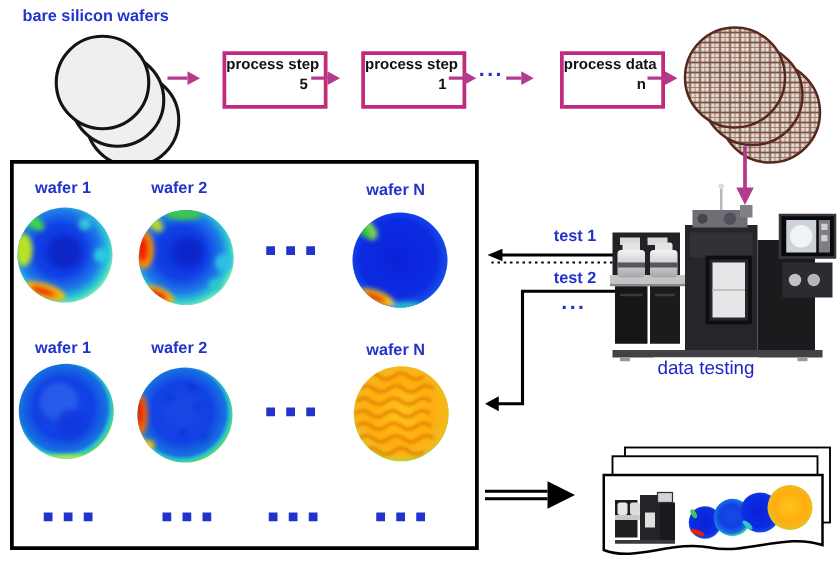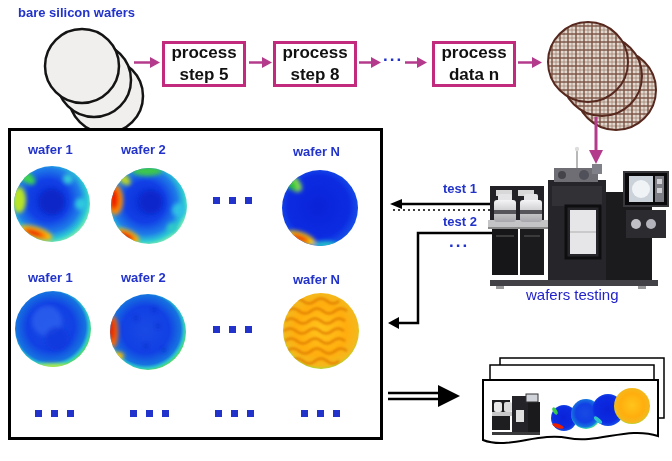--- a/index.html
+++ b/index.html
@@ -2,22 +2,22 @@
 <html><head>
 <meta charset="utf-8">
 <style>
   html,body{margin:0;padding:0;background:#fff;}
   .canvas{position:relative;width:672px;height:461px;background:#ffffff;overflow:hidden;
           font-family:"Liberation Sans",sans-serif;}
   .abs{position:absolute;}
   .lbl{position:absolute;font-weight:bold;color:#2233cc;font-size:13px;white-space:nowrap;}
   .dots-txt{position:absolute;font-weight:bold;color:#2233cc;font-size:17px;letter-spacing:2px;line-height:8px;}
   .pbox{position:absolute;width:78px;height:40px;border:3px solid #c22a7d;background:#fff;
-        color:#111;font-weight:bold;font-size:17px;text-align:center;
-        display:flex;flex-direction:column;justify-content:center;line-height:1.3;}
+        color:#111;font-weight:bold;font-size:12px;text-align:center;
+        display:flex;flex-direction:row;justify-content:center;line-height:1.3;margin-left:16px;}
   .bigbox{position:absolute;left:8px;top:128px;width:369px;height:306px;border:3px solid #000;background:#fff;}
   .sq-dots{position:absolute;display:flex;gap:9px;}
   .sq-dots i{width:7px;height:7px;background:#2233cc;display:block;}
   .wt-label{position:absolute;color:#2222cc;background:#fff;font-size:15px;padding:0 3px;white-space:nowrap;}
   svg{display:block;}
 </style>
 </head>
 <body>
 
 <div class="canvas">
@@ -96,21 +96,21 @@
     <span>step 5</span>
   </div>
 
   <svg class="abs" style="left:248px;top:56px;" width="25" height="13">
     <line x1="1" y1="6.5" x2="14" y2="6.5" stroke="#b43a8c" stroke-width="2.5"></line>
     <polygon points="14,1 24,6.5 14,12" fill="#b43a8c"></polygon>
   </svg>
 
   <div class="pbox" style="left:273px;top:41px;">
     <span>process</span>
-    <span>step 8</span>
+    <span>step 1</span>
   </div>
 
   <svg class="abs" style="left:358px;top:56px;" width="24" height="13">
     <line x1="1" y1="6.5" x2="13" y2="6.5" stroke="#b43a8c" stroke-width="2.5"></line>
     <polygon points="13,1 23,6.5 13,12" fill="#b43a8c"></polygon>
   </svg>
 
   <div class="dots-txt" style="left:383px;top:52px;">...</div>
 
   <svg class="abs" style="left:404px;top:56px;" width="24" height="13">
@@ -319,21 +319,21 @@
     <rect x="169" y="33" width="5" height="5" fill="#cfcfd4"></rect>
       <rect x="169" y="42" width="5" height="5" fill="#cfcfd4"></rect>
     <rect x="138" y="64" width="40" height="28" fill="#2c2c30"></rect>
     <circle cx="148" cy="78" r="5" fill="#c0c0c6"></circle>
       <circle cx="163" cy="78" r="5" fill="#b4b4bc"></circle>
     <rect x="2" y="134" width="168" height="6" fill="#414146"></rect>
     <rect x="8" y="140" width="8" height="3" fill="#999999"></rect>
       <rect x="150" y="140" width="8" height="3" fill="#999999"></rect>
   </svg>
 
-  <div class="wt-label" style="left:523px;top:286px;">wafers testing</div>
+  <div class="wt-label" style="left:523px;top:286px;">data testing</div>
 
   <svg class="abs" style="left:386px;top:383px;" width="78" height="28">
     <line x1="2" y1="10" x2="52" y2="10" stroke="#000" stroke-width="2.5"></line>
     <line x1="2" y1="16" x2="52" y2="16" stroke="#000" stroke-width="2.5"></line>
     <polygon points="52,2 74,13 52,24" fill="#000"></polygon>
   </svg>
 
 
   <svg class="abs" style="left:478px;top:356px;" width="194" height="104" viewBox="0 0 194 104">
     <rect x="22" y="2" width="164" height="60" fill="#ffffff" stroke="#000" stroke-width="1.5"></rect>

